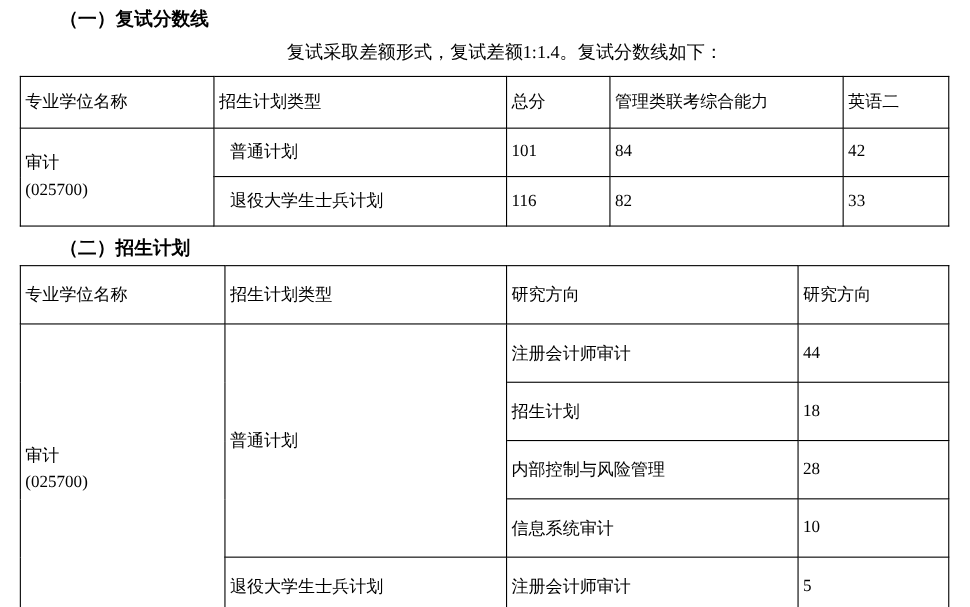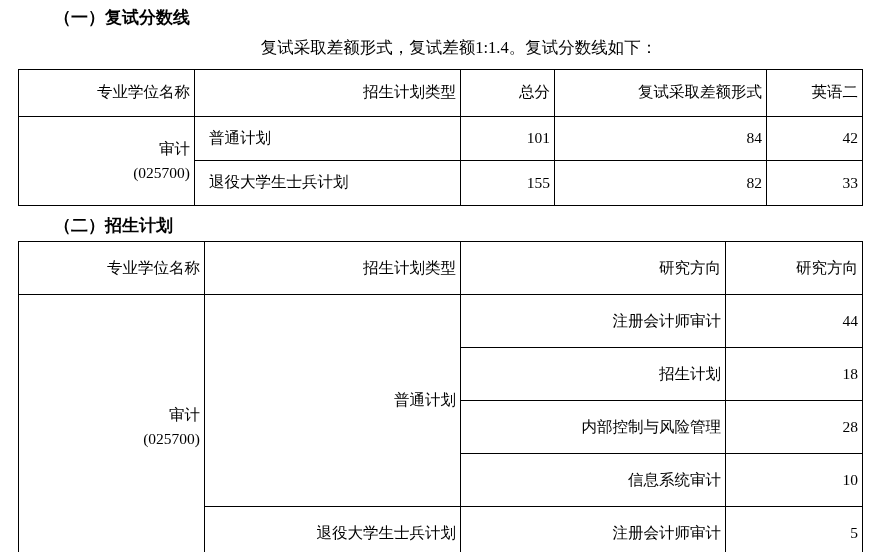--- a/index.html
+++ b/index.html
@@ -39,21 +39,21 @@
   }
   table {
     border-collapse: collapse;
     width: 844px;
     margin: 0 0 0 0;
     table-layout: fixed;
   }
   table.t1 { margin-bottom: 2px; }
   td, th {
     border: 1px solid #000000;
-    text-align: right;
+    text-align: left;
     vertical-align: middle;
     font-size: 15.5px;
     font-weight: normal;
     padding: 6px 4px;
   }
   th {
     height: 32px;
   }
   .t1 td, .t1 th { height: 30px; }
   .t1 .hdr { height: 34px; }
@@ -89,38 +89,38 @@
         <col class="c2">
         <col class="c3">
         <col class="c4">
         <col class="c5">
     </colgroup>
     <thead>
       <tr>
         <th class="hdr">专业学位名称</th>
         <th class="hdr">招生计划类型</th>
         <th class="hdr">总分</th>
-        <th class="hdr">复试采取差额形式</th>
+        <th class="hdr">管理类联考综合能力</th>
         <th class="hdr">英语二</th>
       </tr>
     </thead>
     <tbody>
       <tr>
         <td class="majorcell" rowspan="2">
           <div>审计</div>
           <div>(025700)</div>
         </td>
         <td class="left-pad">普通计划</td>
         <td>101</td>
         <td>84</td>
         <td>42</td>
       </tr>
       <tr>
         <td class="left-pad">退役大学生士兵计划</td>
-        <td>155</td>
+        <td>116</td>
         <td>82</td>
         <td>33</td>
       </tr>
     </tbody>
   </table>
 
   <h2 class="section-heading">（二）招生计划</h2>
 
   <table class="t2">
     <colgroup>

